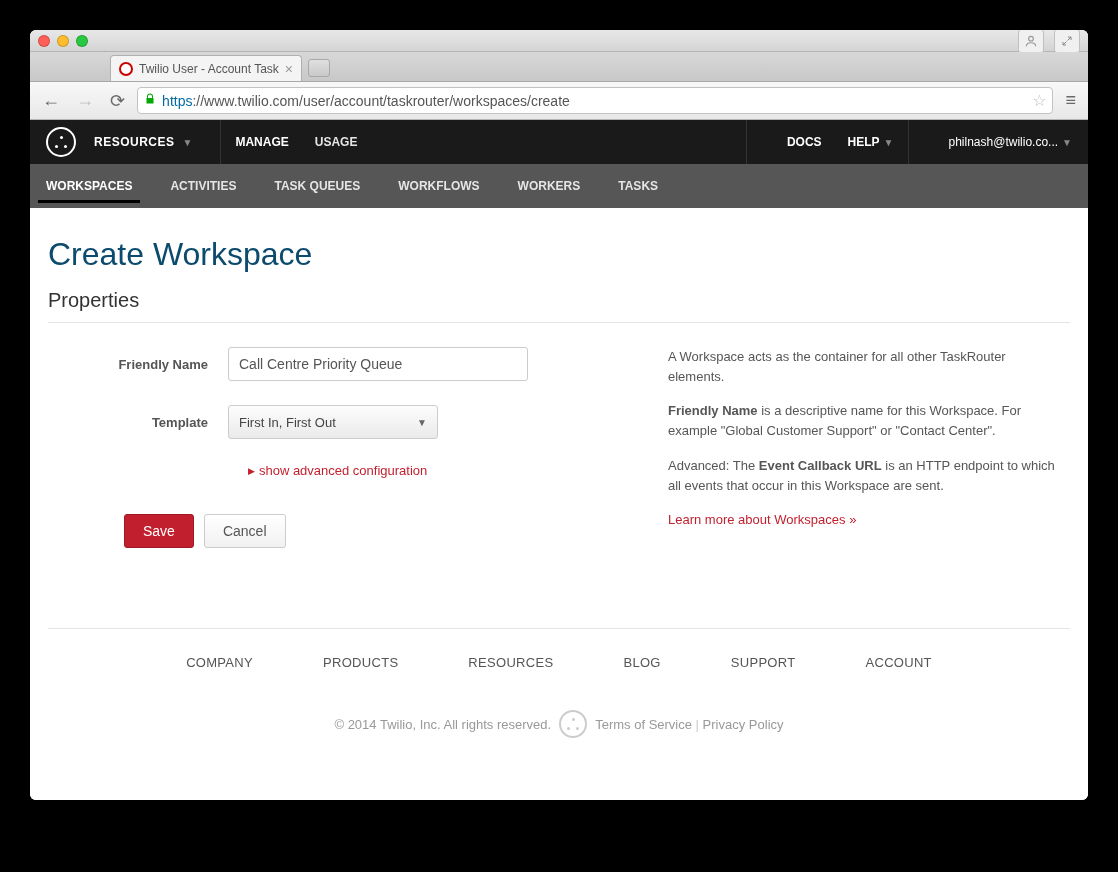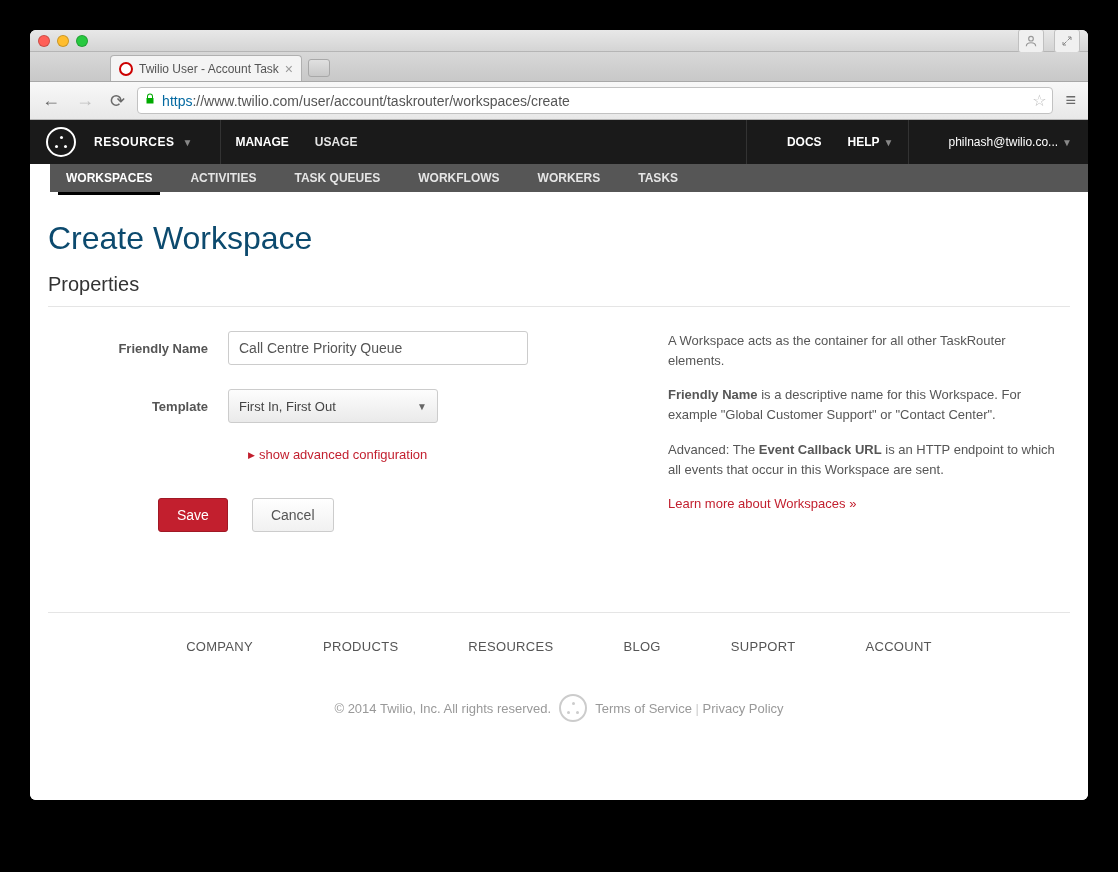--- a/index.html
+++ b/index.html
@@ -91,40 +91,40 @@
   .brand{font-weight:bold;letter-spacing:0.5px;margin-right:6px;}
   .dd{color:#888;font-size:10px;margin:0 14px 0 2px;}
   .sep{width:1px;height:44px;background:#333;margin:0 14px;}
   .navitem{margin-right:26px;color:#e5e5e5;font-weight:bold;}
   .navitem.active{color:#fff;}
   .right{margin-left:auto;display:flex;align-items:center;}
   .right .navitem{margin-right:0;margin-left:26px;}
   .acct{margin-left:26px;color:#fff;display:flex;align-items:center;gap:4px;}
 
   .subnav{
-    height:28px;background:#565656;display:flex;align-items:center;padding:0 16px;gap:38px;font-size:12px;font-weight:bold;margin-left:20px;
+    height:44px;background:#565656;display:flex;align-items:center;padding:0 16px;gap:38px;font-size:12px;font-weight:bold;
   }
   .subnav a{color:#e5e5e5;}
   .subnav a.active{color:#fff;position:relative;}
   .subnav a.active::after{content:"";position:absolute;left:-8px;right:-8px;bottom:-10px;height:3px;background:#000;}
 
   .content{flex:1;padding:28px 18px 0 18px;}
   h1{font-size:32px;font-weight:300;color:#0c4a6e;margin-bottom:16px;}
   h2{font-size:20px;font-weight:400;color:#333;padding-bottom:10px;border-bottom:1px solid #e5e5e5;margin-bottom:24px;}
 
   .cols{display:flex;gap:60px;}
   .form{flex:0 0 560px;}
   .row{display:flex;align-items:center;margin-bottom:24px;}
   .lbl{width:180px;text-align:right;padding-right:20px;font-weight:bold;color:#555;font-size:13px;}
   .txt{flex:0 0 300px;height:34px;border:1px solid #ccc;border-radius:3px;padding:0 10px;font-size:14px;color:#555;}
   .sel{flex:0 0 210px;height:34px;border:1px solid #ccc;border-radius:3px;background:linear-gradient(#fdfdfd,#eaeaea);padding:12px 10px;font-size:13px;color:#444;display:flex;align-items:center;justify-content:space-between;}
   .sel .caret{color:#666;font-size:10px;}
   .adv{margin-left:200px;color:#c21f2e;font-size:13px;margin-bottom:36px;display:flex;align-items:center;gap:4px;}
   .adv .tri{font-size:9px;}
-  .btns{margin-left:110px;display:flex;gap:24px;}
+  .btns{margin-left:76px;display:flex;gap:10px;}
   .btn{height:34px;padding:0 18px;border-radius:3px;font-size:14px;display:flex;align-items:center;}
   .btn.save{background:#c21f2e;color:#fff;border:1px solid #a01825;font-weight:500;}
   .btn.cancel{background:linear-gradient(#fff,#f1f1f1);border:1px solid #ccc;color:#555;}
 
   .help{flex:1;font-size:13px;color:#565656;line-height:1.55;padding-right:10px;}
   .help p{margin-bottom:14px;}
   .help a{color:#c21f2e;}
 
   .footer{margin-top:80px;border-top:1px solid #e5e5e5;padding:26px 0;}
   .footlinks{display:flex;justify-content:center;gap:70px;font-size:13px;font-weight:500;color:#555;letter-spacing:0.3px;margin-bottom:40px;}

